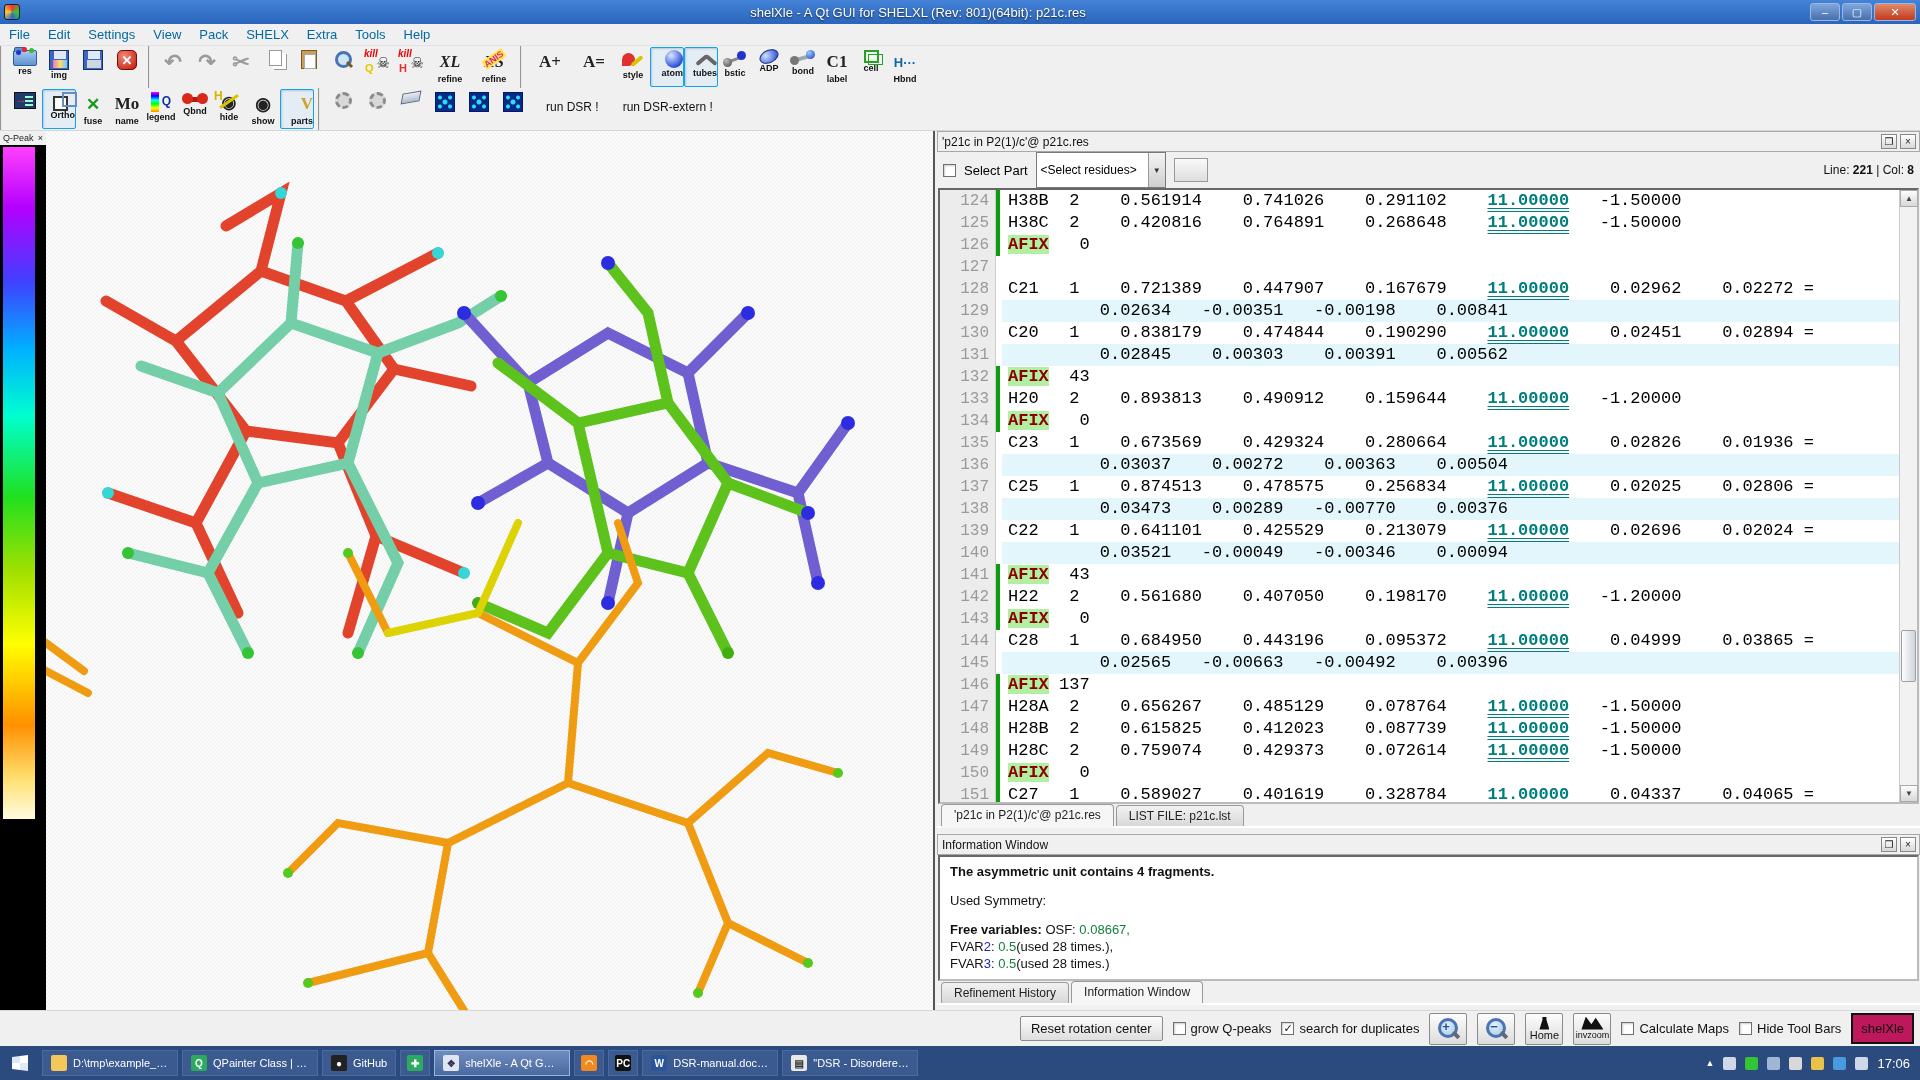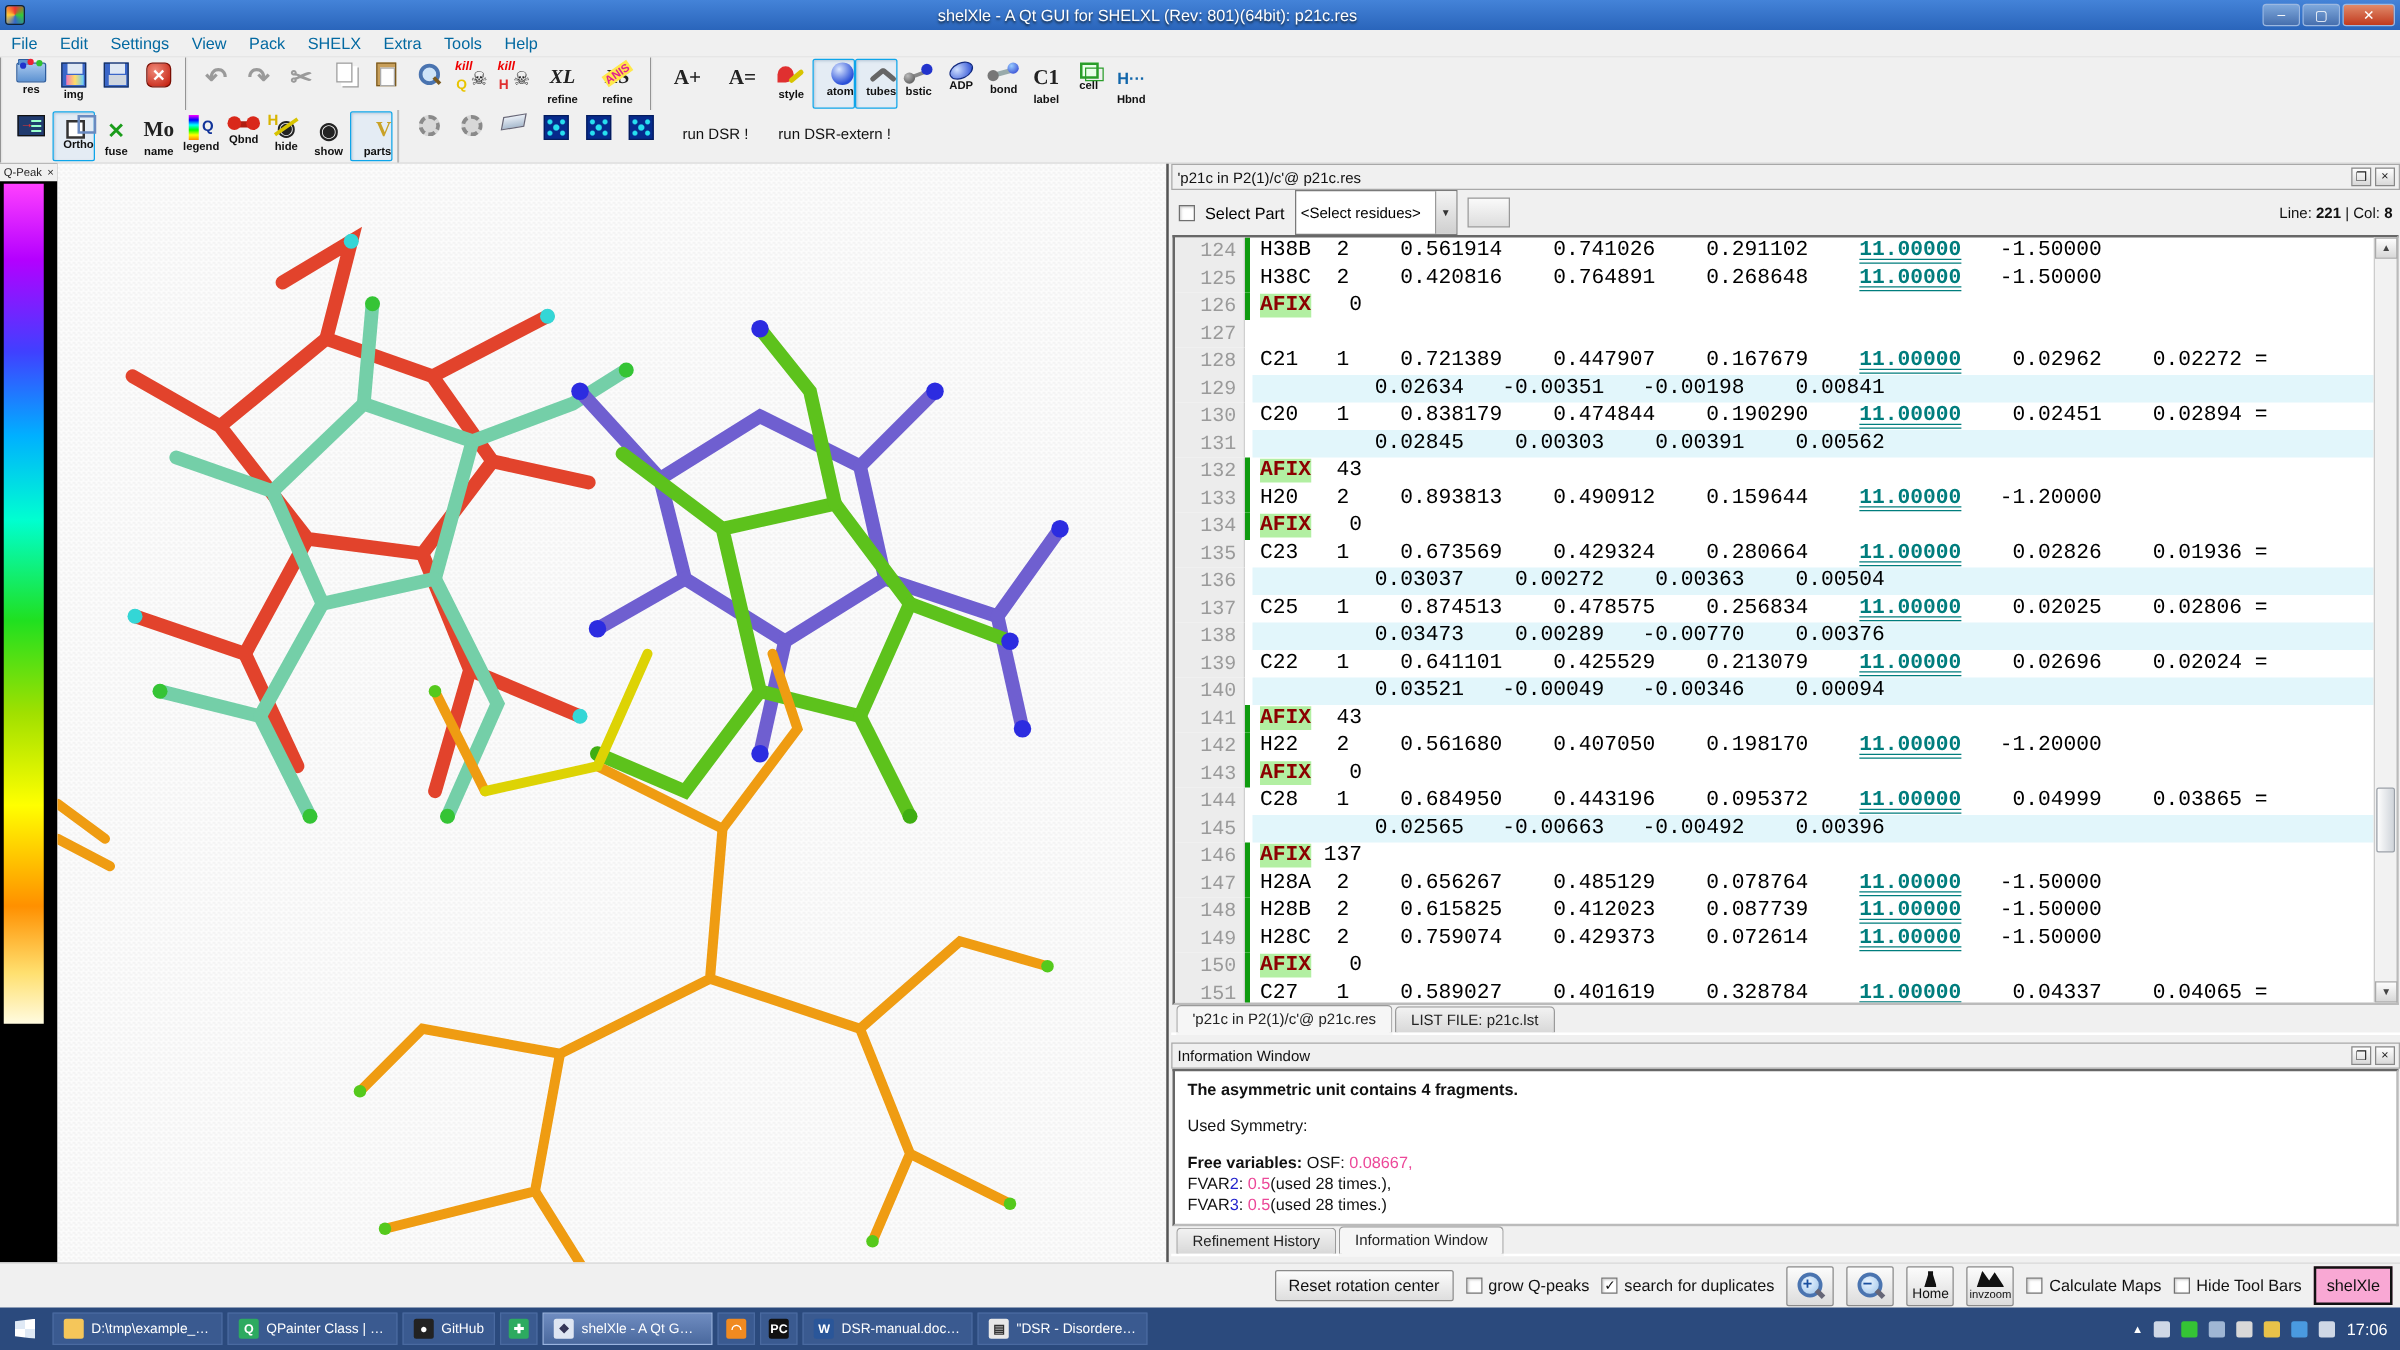--- a/index.html
+++ b/index.html
@@ -163,41 +163,41 @@
   .tab{border:1px solid #9a9a9a;border-bottom:none;border-radius:4px 4px 0 0;padding:3px 12px;
      font-size:12px;background:linear-gradient(#f2f2f2,#d8d8d8);margin-right:2px;color:#222;}
   .tab.active{background:#f6f6f6;height:22px;font-weight:normal;box-shadow:0 2px 0 #f6f6f6;}
 
   
   #infotitle{margin-top:6px;}
   #infobody{height:126px;margin:0 1px;background:#fff;border:2px inset #bbb;padding:6px 10px;
      font-size:13px;color:#111;overflow:hidden;}
   .irow{line-height:17px;}
   .irow .b{font-weight:bold;}
-  .irow .red{color:#ec4899;}
+  .irow .red{color:#15803d;}
   .irow .blue{color:#2222cc;}
   .gap{height:12px;}
 
   
   #bottombar{position:absolute;left:0;top:1010px;width:1920px;height:36px;background:#f0f0f0;
      display:flex;align-items:center;justify-content:flex-end;gap:10px;padding-right:6px;border-top:1px solid #d8d8d8;}
   .bbtn{border:1px solid #8a8a8a;background:linear-gradient(#fcfcfc,#dedede);font-size:13px;
      padding:4px 10px;color:#111;border-radius:2px;}
   .bchk{display:flex;align-items:center;gap:5px;font-size:13px;color:#111;}
   .sqbtn{width:38px;height:32px;border:1px solid #8a8a8a;background:linear-gradient(#fcfcfc,#dcdcdc);
      display:flex;flex-direction:column;align-items:center;justify-content:center;border-radius:2px;}
   .mag{position:relative;width:22px;height:22px;}
   .mag:before{content:"";position:absolute;left:1px;top:0;width:14px;height:14px;border:3px solid #4a74b0;
      border-radius:50%;background:radial-gradient(circle at 40% 35%,#eaf4ff,#9cc4ea);}
   .mag:after{content:"";position:absolute;left:15px;top:15px;width:8px;height:4px;background:#667;transform:rotate(45deg);}
   .mag .pm{position:absolute;left:4px;top:1px;width:9px;text-align:center;font-weight:bold;color:#1a50a0;font-size:13px;}
   .sqbtn .cap{font-size:11px;color:#111;line-height:11px;}
   .homeglyph{width:10px;height:13px;background:#111;clip-path:polygon(30% 0,70% 0,70% 25%,100% 100%,0 100%,30% 25%);}
   .invglyph{width:22px;height:13px;background:#111;clip-path:polygon(0 100%,20% 0,45% 60%,65% 10%,100% 100%);}
-  .shelxbtn{border:2px solid #111;background:#f9a8d4;font-size:13px;padding:6px 8px;color:#111;}
+  .shelxbtn{border:2px solid #111;background:#be185d;font-size:13px;padding:6px 8px;color:#111;}
 
   
   #taskbar{position:absolute;left:0;top:1046px;width:1920px;height:34px;background:#2b4a7d;
      display:flex;align-items:center;color:#fff;}
   .startbtn{width:40px;height:34px;display:flex;align-items:center;justify-content:center;}
   .winlogo{width:16px;height:16px;background:
      conic-gradient(#fff 0 25%,#dfe9f5 0 50%,#fff 0 75%,#dfe9f5 0);
      clip-path:polygon(0 12%,100% 0,100% 100%,0 88%);}
   .task{height:26px;margin:0 2px;padding:0 8px;display:flex;align-items:center;gap:6px;
      background:#3a5a90;border:1px solid #4a6aa0;font-size:11px;max-width:136px;white-space:nowrap;overflow:hidden;}

